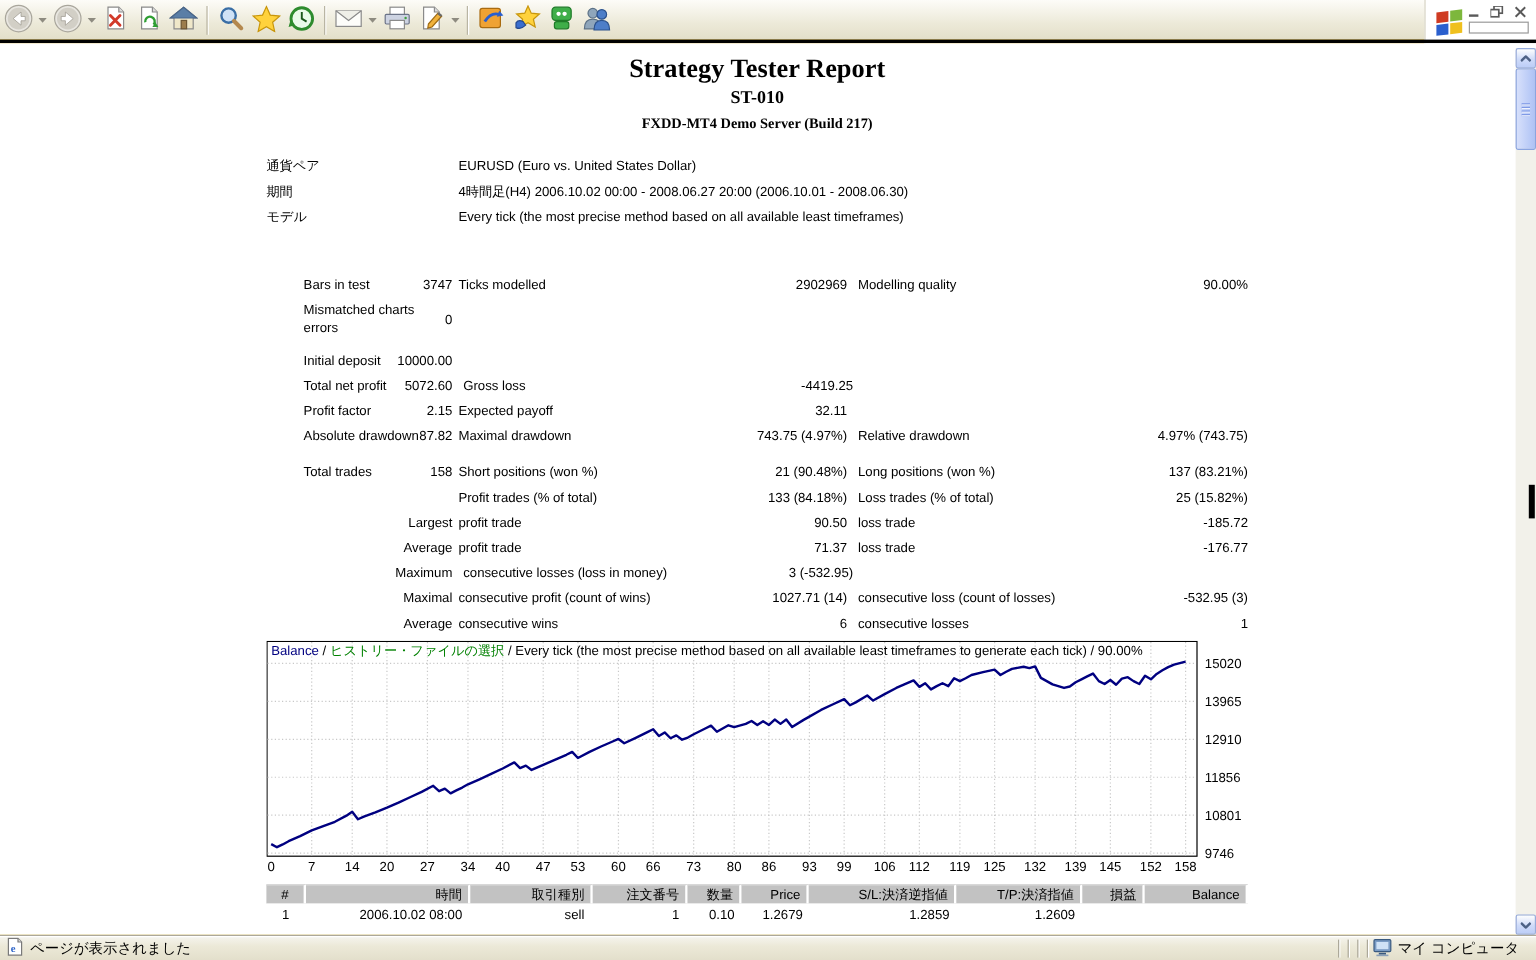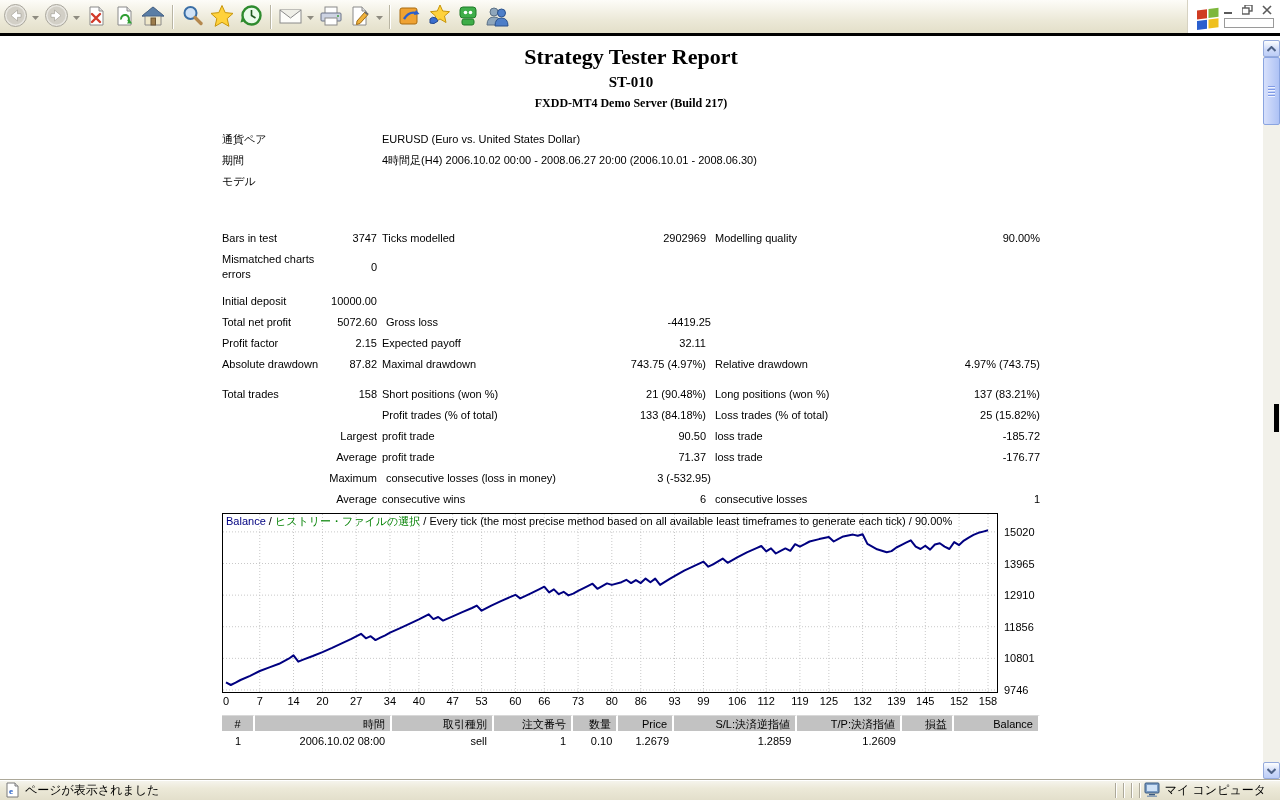--- a/index.html
+++ b/index.html
@@ -31,21 +31,21 @@
             text-align:center;line-height:14px;margin-top:3px;}
   #params{margin-top:22px;}
   .param-row{display:flex;height:21px;line-height:15px;}
   .param-label{width:160px;flex:none;}
   .stats{margin:0;}
   #stats-g0{margin-top:36px;}
   #stats-g1{margin-top:12px;}
   #stats-g2{margin-top:9px;}
   .srow{display:flex;min-height:21px;line-height:15px;}
   .c1{width:155px;flex:none;display:flex;justify-content:space-between;align-items:center;}
-  .c1 .lab{max-width:106px;}
+  .c1 .lab{max-width:106px;margin-left:31px;}
   .c2{width:324px;flex:none;display:flex;justify-content:space-between;margin-left:5px;}
   .c3{width:325px;flex:none;display:flex;justify-content:space-between;margin-left:9px;gap:26px;}
   .c1,.c2,.c3{align-items:flex-start;}
   .c1.mid{align-items:center;}
 
   
   #chart{margin-top:0px;}
 
   
   #trades{margin-top:4px;}
@@ -281,20 +281,21 @@
           <div class="param-row">
             <span class="param-label">通貨ペア</span>
             <span>EURUSD (Euro vs. United States Dollar)</span>
           </div>
           <div class="param-row">
             <span class="param-label">期間</span>
             <span>4時間足(H4) 2006.10.02 00:00 - 2008.06.27 20:00 (2006.10.01 - 2008.06.30)</span>
           </div>
           <div class="param-row">
             <span class="param-label">モデル</span>
+            <span>Every tick (the most precise method based on all available least timeframes)</span>
           </div>
         </div>
 
       <div id="stats-g0" class="stats">
           <div class="srow">
             <div class="c1">
               <span class="lab">Bars in test</span>
               <span>3747</span>
             </div>
             <div class="c2">
@@ -433,20 +434,34 @@
             </div>
           </div>
           <div class="srow">
             <div class="c1">
               <span class="lab"></span>
               <span>Maximum</span>
             </div>
             <div class="c3">
               <span class="lab">consecutive losses (loss in money)</span>
               <span>3 (-532.95)</span>
+            </div>
+          </div>
+          <div class="srow">
+            <div class="c1">
+              <span class="lab"></span>
+              <span>Maximal</span>
+            </div>
+            <div class="c2">
+              <span class="lab">consecutive profit (count of wins)</span>
+              <span>1027.71 (14)</span>
+            </div>
+            <div class="c3">
+              <span class="lab">consecutive loss (count of losses)</span>
+              <span>-532.95 (3)</span>
             </div>
           </div>
           <div class="srow">
             <div class="c1">
               <span class="lab"></span>
               <span>Average</span>
             </div>
             <div class="c2">
               <span class="lab">consecutive wins</span>
               <span>6</span>

